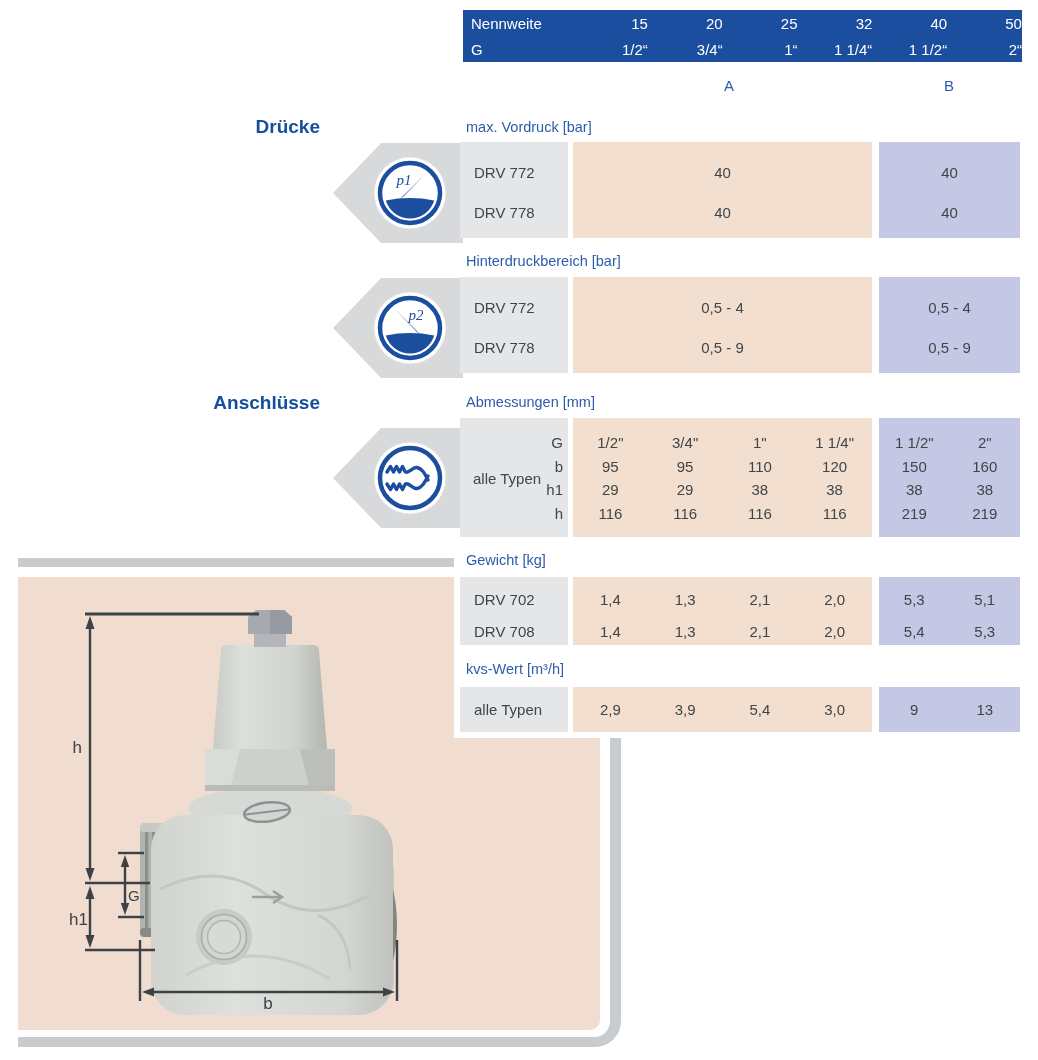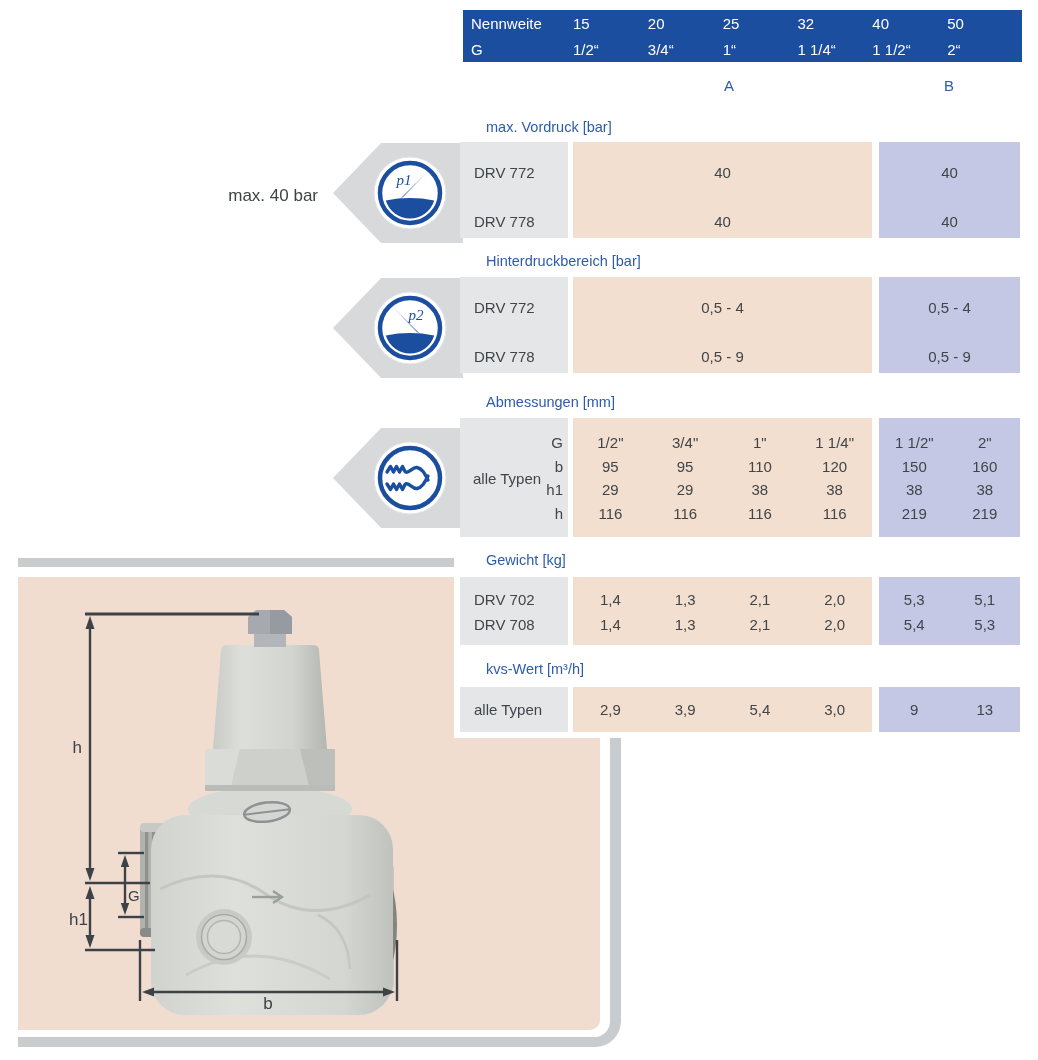--- a/index.html
+++ b/index.html
@@ -11,36 +11,36 @@
          border-radius:0 26px 26px 0;}
   #beige-rect{position:absolute;left:18px;top:577px;width:582px;height:453px;background:#f0ddd0;
               border-bottom-right-radius:10px;z-index:1;}
   #white-panel{position:absolute;left:454px;top:0;width:584px;height:738px;background:#ffffff;z-index:3;}
   #corner-frag{position:absolute;left:1029px;top:0;width:9px;height:6px;background:#f0ddd0;z-index:2;}
   
   #hdr{position:absolute;left:463px;top:10px;width:559px;height:52px;background:#1c4e9f;z-index:5;
        display:flex;flex-direction:column;justify-content:space-around;color:#ffffff;font-size:15px;}
   .hrow{display:flex;align-items:center;height:24px;}
   .hlabel{width:110px;padding-left:8px;box-sizing:border-box;}
-  .hcell{flex:1;text-align:left;}
+  .hcell{flex:1;text-align:right;}
   .ab{position:absolute;top:77px;transform:translateX(-50%);color:#2d5cab;font-size:15px;z-index:5;}
   
   .h-blue{position:absolute;left:0;width:320px;text-align:right;font-weight:bold;font-size:19px;
           color:#144f9e;z-index:5;}
   .side{position:absolute;left:0;width:318px;text-align:right;font-size:17px;color:#3f4347;z-index:5;
         line-height:24.5px;}
-  .sect{position:absolute;left:466px;color:#2d5cab;font-size:14.5px;z-index:5;margin-left:20px;}
+  .sect{position:absolute;left:466px;color:#2d5cab;font-size:14.5px;z-index:5;}
   
   .tbl{position:absolute;left:0;width:1038px;z-index:5;font-size:15px;color:#404549;}
   .blk{position:absolute;top:0;height:100%;box-sizing:border-box;}
   .g  {left:460px;width:108px;background:#e5e6e8;}
   .be {left:573px;width:299px;background:#f2dfcf;}
   .pu {left:879px;width:141px;background:#c5c8e4;}
-  .rows2 {display:flex;flex-direction:column;gap:29px;padding-top:21px;}
-  .rows2b{display:flex;flex-direction:column;gap:5px;padding-top:13px;}
+  .rows2 {display:flex;flex-direction:column;gap:20px;padding-top:21px;}
+  .rows2b{display:flex;flex-direction:column;gap:12px;padding-top:13px;}
   .rows4 {display:flex;flex-direction:column;gap:3.5px;padding-top:15px;}
   .rows2 > div,.rows2b > div,.rows4 > div{height:20px;line-height:20px;}
   .rowsc {display:flex;flex-direction:column;justify-content:center;height:100%;}
   .rowsc > div{height:20px;line-height:20px;}
   .model{padding-left:14px;text-align:left;}
   .center{text-align:center;}
   .cols4{display:grid;grid-template-columns:repeat(4,1fr);}
   .cols2{display:grid;grid-template-columns:repeat(2,1fr);}
   .cols4 span,.cols2 span{text-align:center;}
   .dimlbl{text-align:right;padding-right:5px;}
@@ -78,22 +78,23 @@
       <span class="hcell">1“</span>
       <span class="hcell">1 1/4“</span>
       <span class="hcell">1 1/2“</span>
       <span class="hcell">2“</span>
     </div>
   </div>
 
   <div class="ab" style="left:729px">A</div>
   <div class="ab" style="left:949px">B</div>
 
-
-  <div class="side" style="top:184px">max. 40 bar</div>
+  <div class="h-blue" style="top:116px">Drücke</div>
+  <div class="h-blue" style="top:392px">Anschlüsse</div>
+
   <div class="side" style="top:452px">
   </div>
 
   <div class="tag" style="top:143px"></div>
   <div class="tag" style="top:278px"></div>
   <div class="tag" style="top:428px"></div>
 
   <svg class="icon" style="top:155px" viewBox="0 0 76 76">
     <circle cx="38" cy="38" r="36" fill="#ffffff" stroke="#e2e3e5" stroke-width="1"></circle>
     <circle cx="38" cy="38" r="30" fill="none" stroke="#1c4e9f" stroke-width="4.5"></circle>

